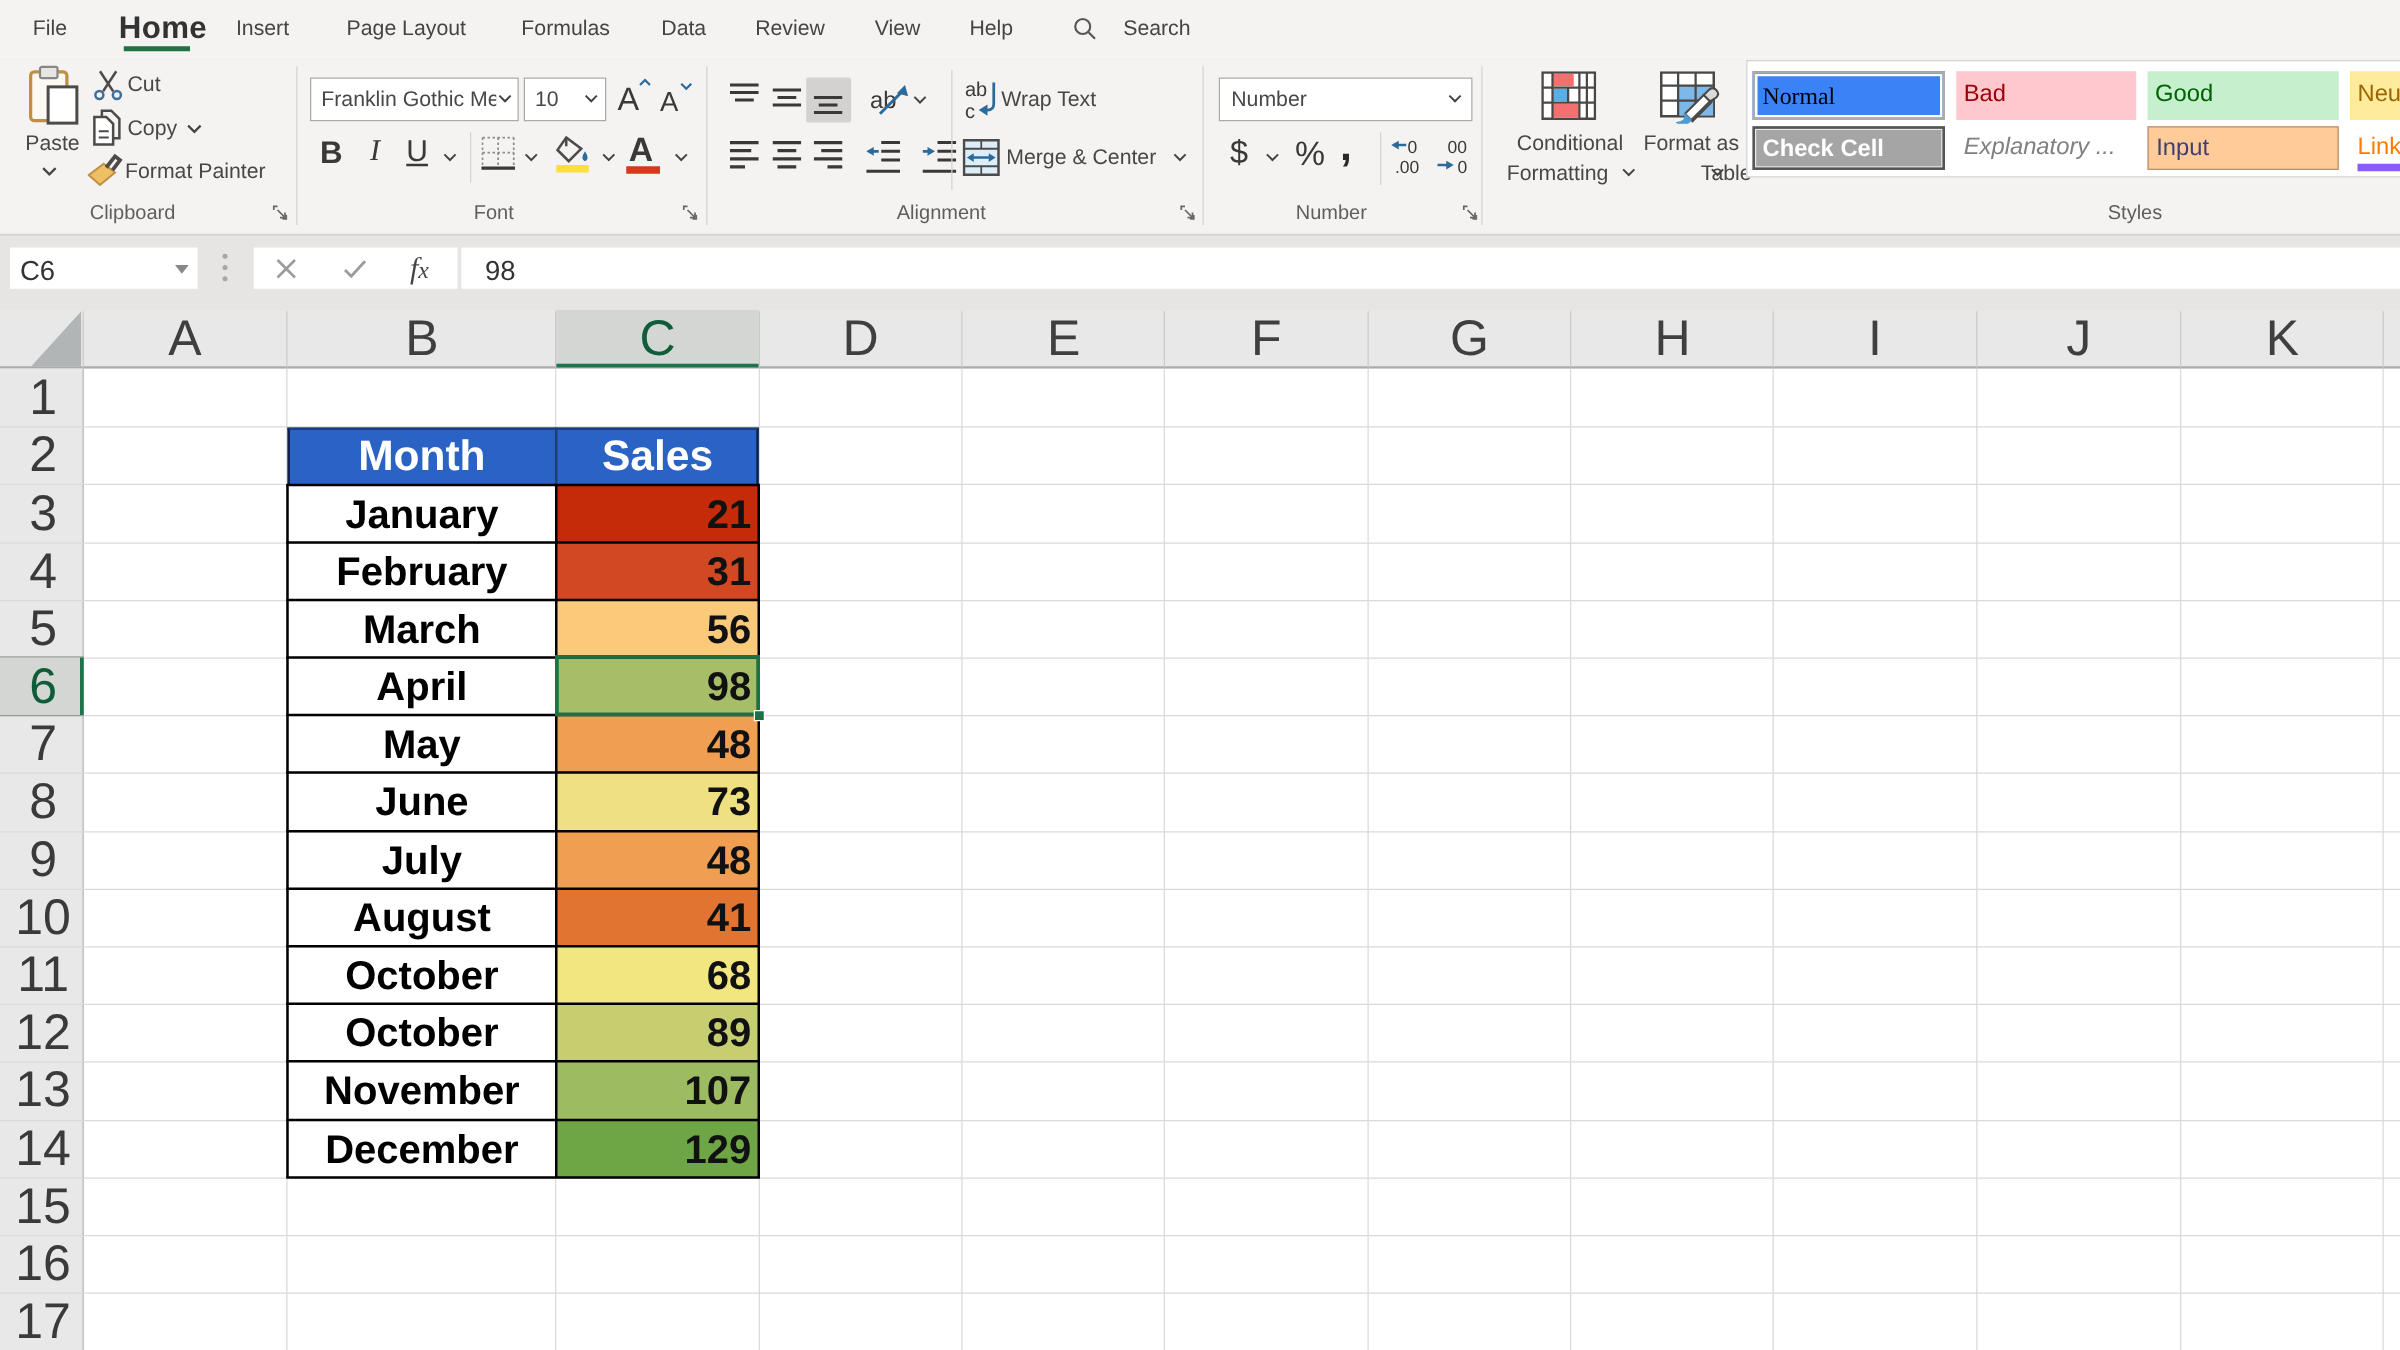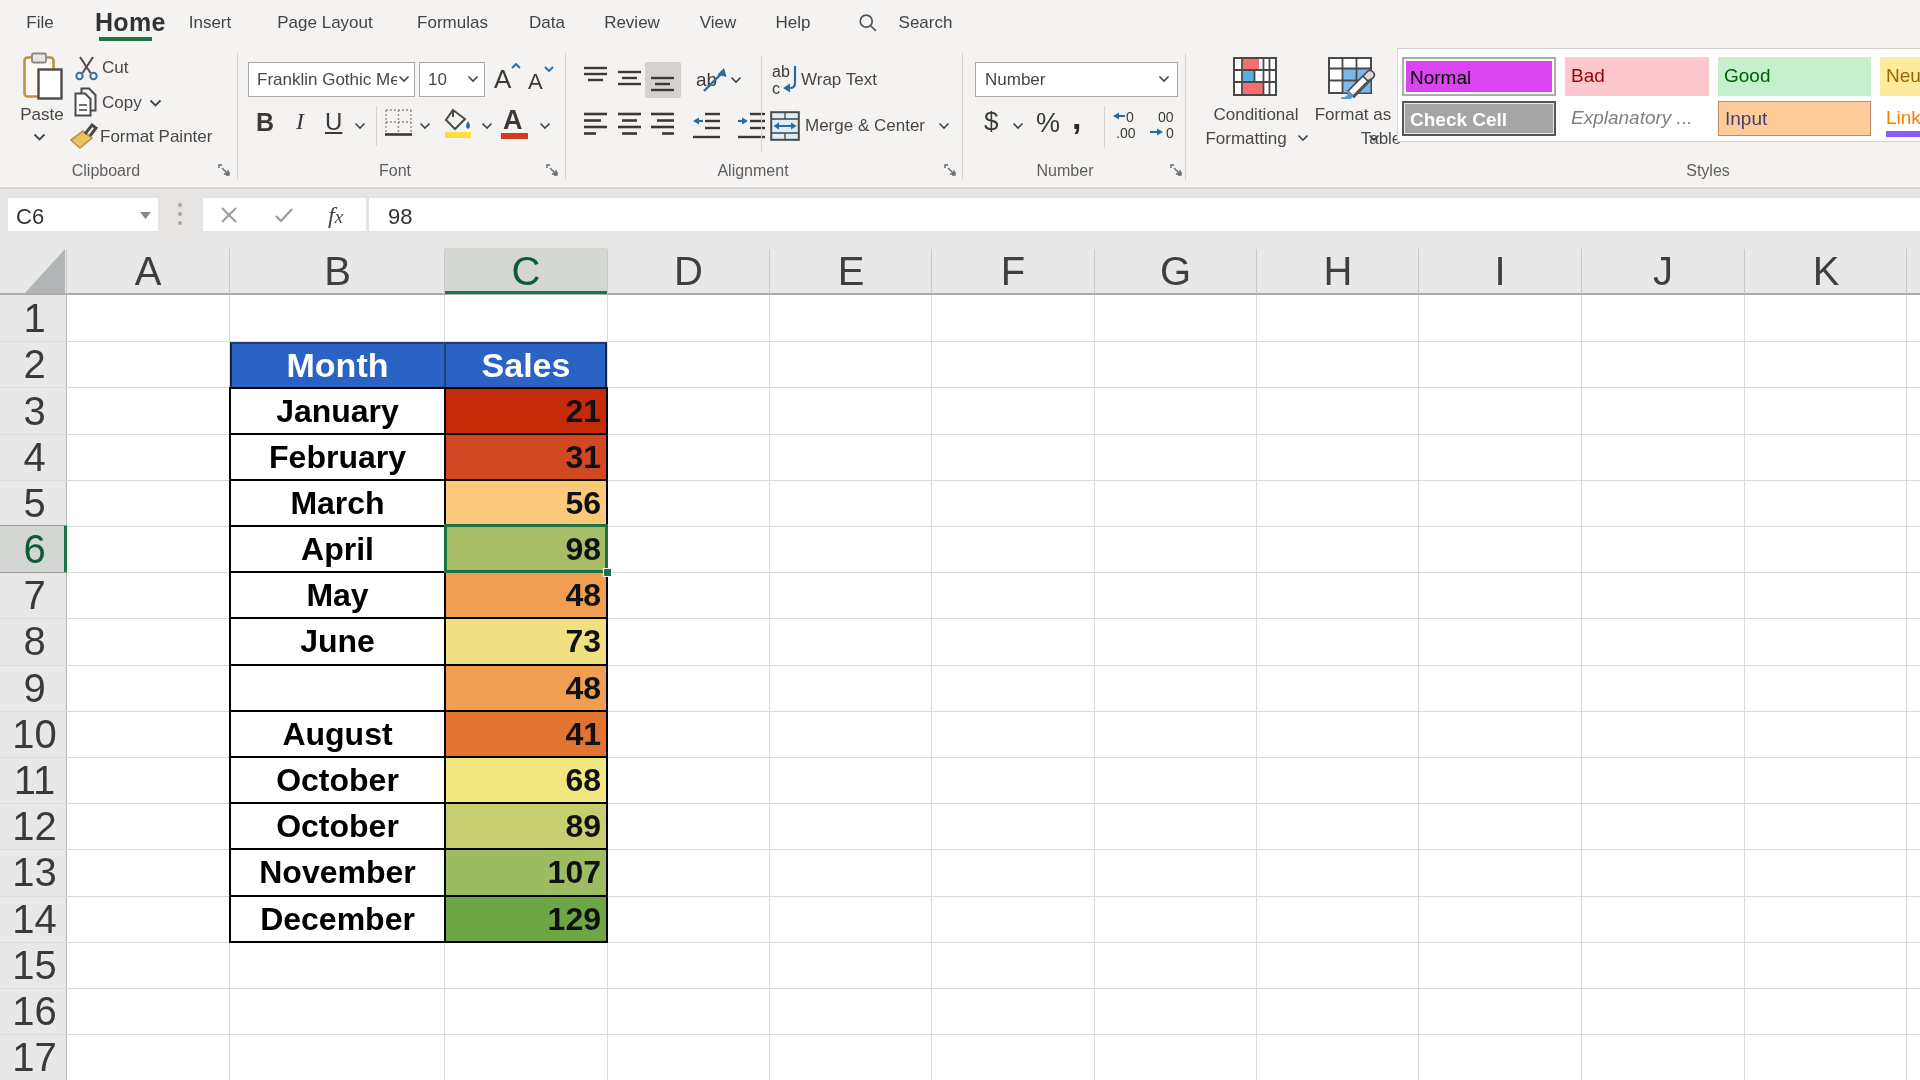--- a/index.html
+++ b/index.html
@@ -331,21 +331,21 @@
   <path d="M35,19 L39,15 q3,-3 6,0 q3,3 0,6 L40,24 Z" fill="#d8dadc" stroke="#4a4847" stroke-width="1.6"></path>
   <path d="M20,34 q1,7 -7,7 q8,4 12,-2 Z" fill="#4e9bd4" stroke="#4e9bd4" stroke-width="1"></path>
 </svg>
 <div class="btxt" style="left:1293px;top:105px;width:120px;text-align:center;">Format as</div>
 <div class="btxt" style="left:1285px;top:129px;width:120px;text-align:center;margin-left:36px;">Table</div>
 <svg class="abs" style="left:1368px;top:134px;" width="12" height="9" viewBox="0 0 12 9">
       <polyline points="1.5,1.5 6,6 10.5,1.5" fill="none" stroke="#444" stroke-width="1.6"></polyline>
     </svg>
 
 <div class="abs" style="left:1397px;top:48px;width:523px;height:94px;background:#fff;border:1px solid #d5d2cf;border-right:none;"></div>
-<div class="stybox" style="left:1402px;top:57px;width:154px;background:#d946ef;border:2px solid #ababab;box-shadow:inset 0 0 0 2px #fff;color:#000;">Normal</div>
+<div class="stybox" style="left:1402px;top:57px;width:154px;background:#3b82f6;border:2px solid #ababab;box-shadow:inset 0 0 0 2px #fff;color:#000;font-family:Liberation Serif, serif;">Normal</div>
 <div class="stybox" style="left:1565px;top:57px;width:144px;background:#ffc7ce;color:#9c0006;">Bad</div>
 <div class="stybox" style="left:1718px;top:57px;width:153px;background:#c6efce;color:#006100;">Good</div>
 <div class="stybox" style="left:1880px;top:57px;width:40px;background:#ffeb9c;color:#9c6500;">Neu</div>
 <div class="stybox2" style="left:1402px;top:101px;width:154px;background:#a5a5a5;border:2px solid #565656;box-shadow:inset 0 0 0 1px #e8e8e8;color:#fff;font-weight:bold;">Check Cell</div>
 <div class="stybox2" style="left:1565px;top:101px;width:144px;background:#fff;color:#808080;font-style:italic;">Explanatory ...</div>
 <div class="stybox2" style="left:1718px;top:101px;width:153px;background:#ffcc99;border:1px solid #b78d6e;color:#3f3f76;">Input</div>
 <div class="stybox2" style="left:1880px;top:101px;width:40px;background:#fff;color:#fa7d00;"><span style="border-bottom:6px solid #8b5cf6;padding-bottom:3px;">Link</span></div>
 <div class="grpLabel" style="left:1648px;width:120px;">Styles</div>
 
 <div class="abs" style="left:0;top:189px;width:1920px;height:59px;background:#e6e5e4;"></div>
@@ -489,20 +489,21 @@
 <div class="abs" style="left:229px;top:848px;width:379px;height:2px;background:#000;"></div>
 <div class="abs" style="left:229px;top:895px;width:379px;height:2px;background:#000;"></div>
 <div class="abs" style="left:229px;top:941px;width:379px;height:2px;background:#000;"></div>
 
 <div class="mon" style="top:388px;">January</div>
 <div class="mon" style="top:434px;">February</div>
 <div class="mon" style="top:480px;">March</div>
 <div class="mon" style="top:526px;">April</div>
 <div class="mon" style="top:572px;">May</div>
 <div class="mon" style="top:618px;">June</div>
+<div class="mon" style="top:665px;">July</div>
 <div class="mon" style="top:711px;">August</div>
 <div class="mon" style="top:757px;">October</div>
 <div class="mon" style="top:803px;">October</div>
 <div class="mon" style="top:849px;">November</div>
 <div class="mon" style="top:896px;">December</div>
 
 <div class="val" style="top:388px;">21</div>
 <div class="val" style="top:434px;">31</div>
 <div class="val" style="top:480px;">56</div>
 <div class="val" style="top:526px;">98</div>

